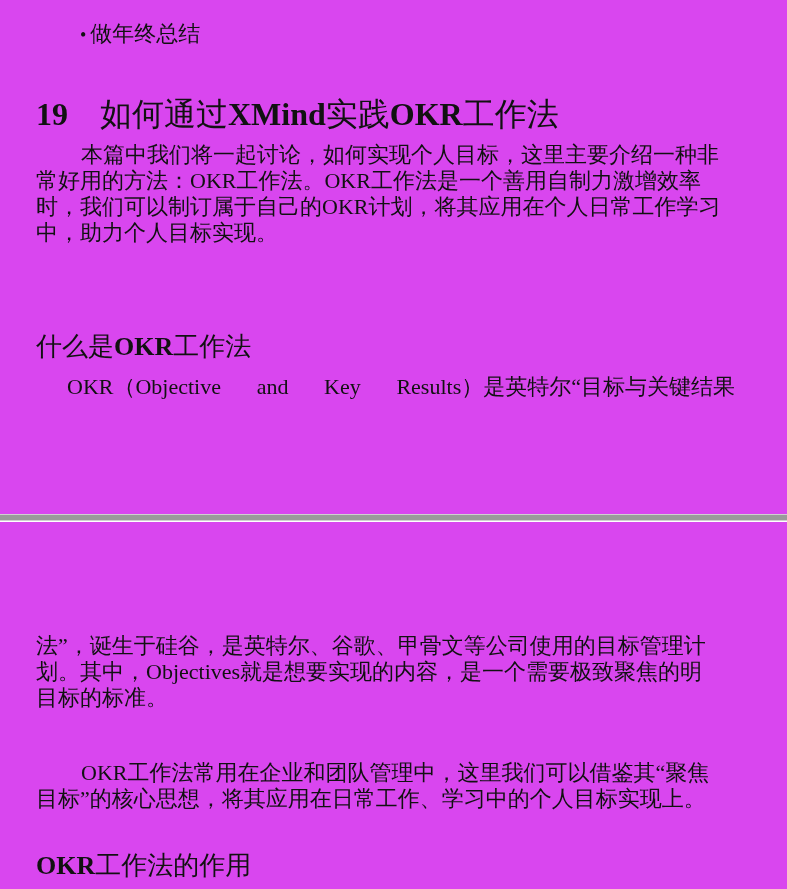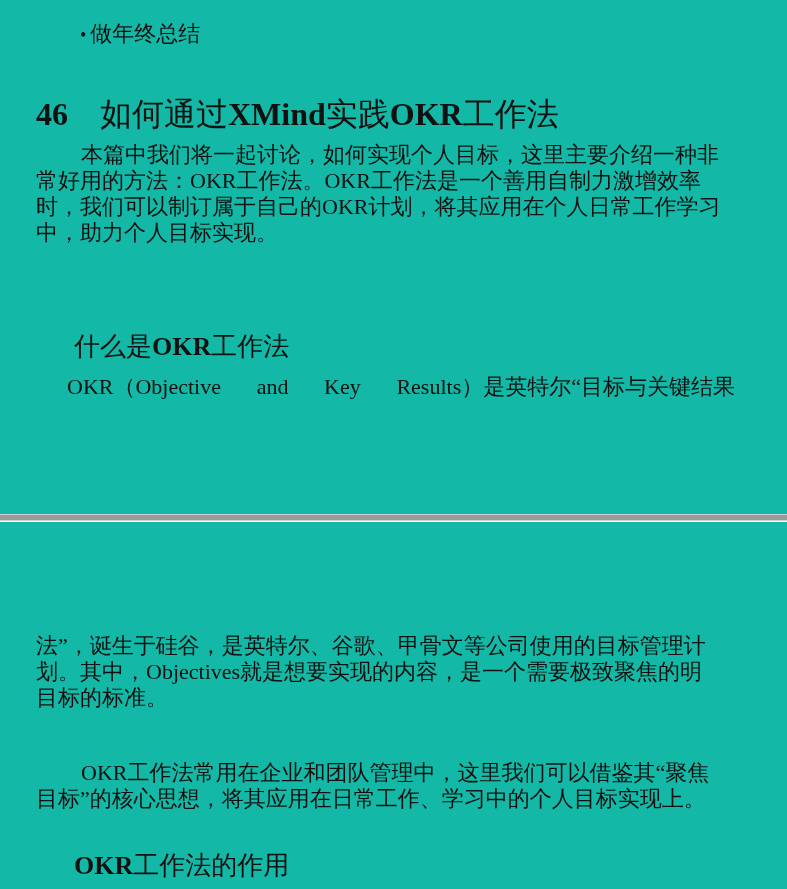--- a/index.html
+++ b/index.html
@@ -1,51 +1,51 @@
 <!DOCTYPE html>
 <html><head>
 <meta charset="utf-8">
 <style>
   html, body { margin: 0; padding: 0; background: #ffffff; }
   body {
     width: 787px; height: 889px; position: relative; overflow: hidden;
     font-family: "Liberation Serif", "DejaVu Serif", serif;
     color: #111111;
   }
-  .page { position: absolute; left: 0; width: 787px; background: #14b8a6; }
+  .page { position: absolute; left: 0; width: 787px; background: #d946ef; }
   .page-top { top: 0; height: 514px; }
   .page-bottom { top: 522px; height: 367px; }
   .separator {
     position: absolute; left: 0; top: 514px; width: 787px; height: 7px;
     background: #9a9a9a; border-top: 1px solid #d0d0d0; border-bottom: 1px solid #d0d0d0;
     box-sizing: border-box;
   }
   .abs { position: absolute; white-space: nowrap; }
   .bullet-item { left: 80px; top: 20px; font-size: 22px; line-height: 28px; }
   .bullet-dot { display: inline-block; margin-right: 4px; font-size: 18px; }
   .chapter-title { left: 36px; top: 94px; font-size: 32px; line-height: 40px; }
   .chapter-num { font-weight: bold; display: inline-block; width: 64px; }
   .b { font-weight: bold; }
   .para { position: absolute; left: 36px; width: 712px; font-size: 22px; line-height: 26px; }
   .para .line { display: block; white-space: nowrap; height: 26px; }
   .indent { padding-left: 45px; }
   .justify { display: flex !important; justify-content: space-between; }
-  .section-title { left: 36px; font-size: 26px; line-height: 32px; margin-left: 38px; }
+  .section-title { left: 36px; font-size: 26px; line-height: 32px; }
 </style>
 </head>
 <body>
 
 <div class="page page-top">
 
   <div class="abs bullet-item">
     <span class="bullet-dot">•</span><span>做年终总结</span>
   </div>
 
   <div class="abs chapter-title">
-    <span class="chapter-num">46</span><span>如何通过</span><span class="b">XMind</span><span>实践</span><span class="b">OKR</span><span>工作法</span>
+    <span class="chapter-num">19</span><span>如何通过</span><span class="b">XMind</span><span>实践</span><span class="b">OKR</span><span>工作法</span>
   </div>
 
   <div class="para" style="top:142px;">
     <span class="line indent">本篇中我们将一起讨论，如何实现个人目标，这里主要介绍一种非</span>
     <span class="line">常好用的方法：OKR工作法。OKR工作法是一个善用自制力激增效率</span>
     <span class="line">时，我们可以制订属于自己的OKR计划，将其应用在个人日常工作学习</span>
     <span class="line">中，助力个人目标实现。</span>
   </div>
 
   <div class="abs section-title" style="top:331px;">

